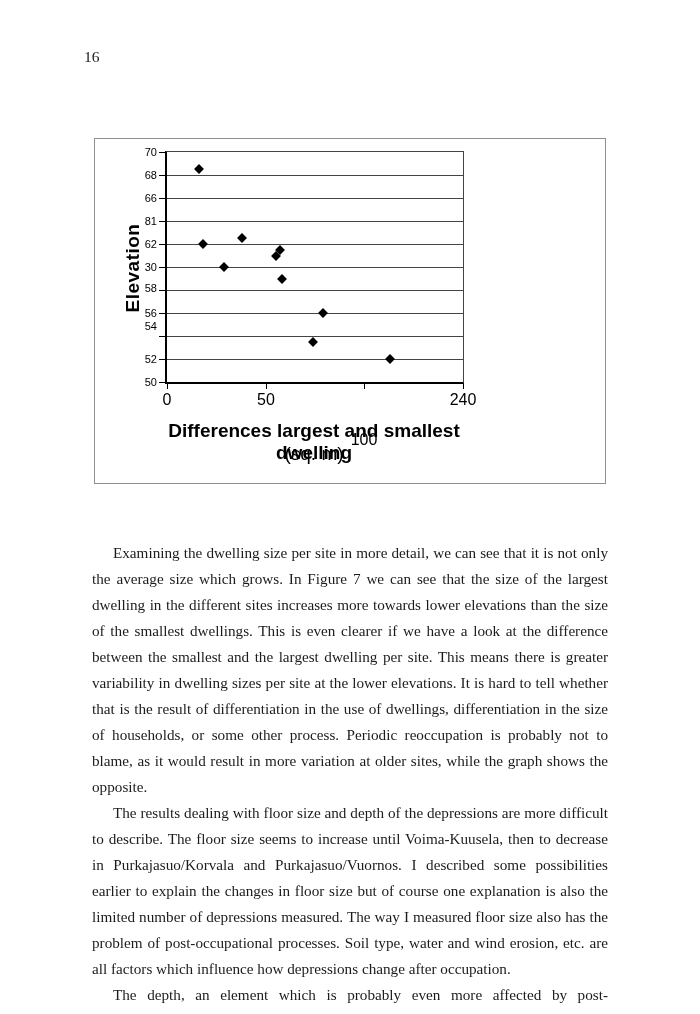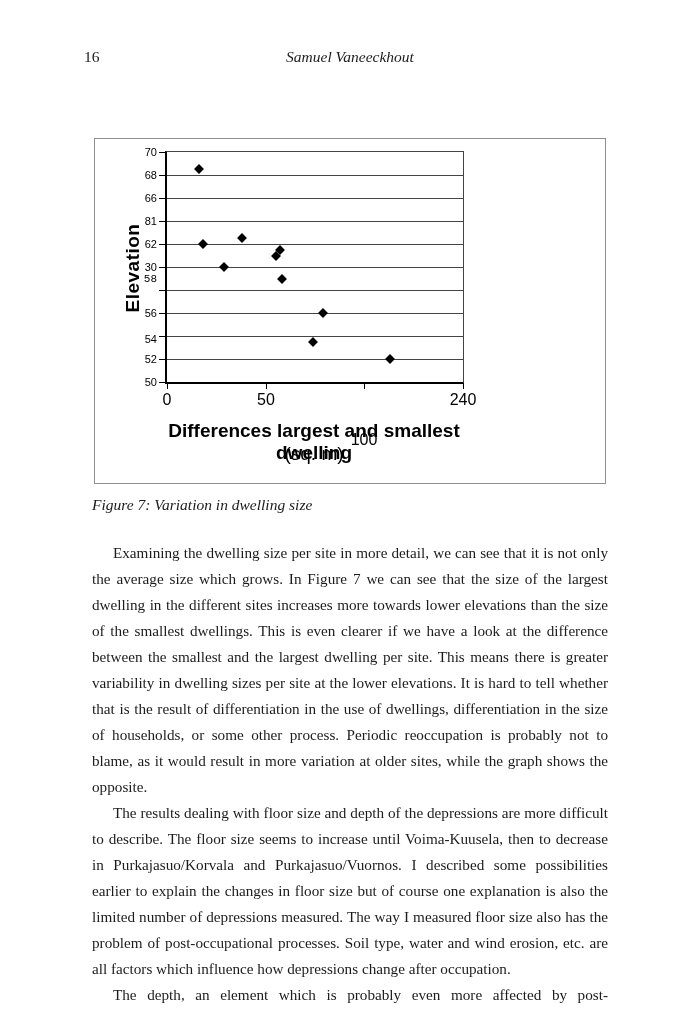--- a/index.html
+++ b/index.html
@@ -49,21 +49,20 @@
   .caption { position:absolute; left:92px; top:496px; font-style:italic; font-size:15.5px; }
   .body-text { position:absolute; left:92px; top:540px; width:516px; font-size:15.2px; line-height:26px; text-align:justify; }
   .body-text p { margin:0; text-indent:21px; }
 </style>
 </head>
 <body>
 
 <div id="page">
 
   <div class="pagenum">16</div>
-  <div class="running-head">Samuel Vaneeckhout</div>
 
   <div class="chart-frame">
     <div class="y-axis-title">Elevation</div>
 
     <div class="plot" id="plot">
         <div class="gridline" style="top: 207px;"></div>
         <div class="gridline" style="top: 184px;"></div>
         <div class="gridline" style="top: 161px;"></div>
         <div class="gridline" style="top: 138px;"></div>
         <div class="gridline" style="top: 115px;"></div>
@@ -80,25 +79,25 @@
         <div class="diamond" style="left: 114.5px; top: 126.5px; background: rgb(0, 0, 0);"></div>
         <div class="diamond" style="left: 146px; top: 189.8px; background: rgb(0, 0, 0);"></div>
         <div class="diamond" style="left: 155.9px; top: 161px; background: rgb(0, 0, 0);"></div>
         <div class="diamond" style="left: 223px; top: 207px; background: rgb(0, 0, 0);"></div>
       </div>
     <div id="axis-decor">
         <div class="y-tick-label" style="top: 233px;">50</div>
         <div class="y-tick-mark" style="top: 243px;"></div>
         <div class="y-tick-label" style="top: 210px;">52</div>
         <div class="y-tick-mark" style="top: 220px;"></div>
-        <div class="y-tick-label" style="top: 190px;">54</div>
+        <div class="y-tick-label" style="top: 177px;">54</div>
         <div class="y-tick-mark" style="top: 197px;"></div>
         <div class="y-tick-label" style="top: 164px;">56</div>
         <div class="y-tick-mark" style="top: 174px;"></div>
-        <div class="y-tick-label" style="top: 130px; font-family: Liberation Mono, monospace;">58</div>
+        <div class="y-tick-label" style="top: 139px;">58</div>
         <div class="y-tick-mark" style="top: 151px;"></div>
         <div class="y-tick-label" style="top: 118px;">30</div>
         <div class="y-tick-mark" style="top: 128px;"></div>
         <div class="y-tick-label" style="top: 95px;">62</div>
         <div class="y-tick-mark" style="top: 105px;"></div>
         <div class="y-tick-label" style="top: 72px;">81</div>
         <div class="y-tick-mark" style="top: 82px;"></div>
         <div class="y-tick-label" style="top: 49px;">66</div>
         <div class="y-tick-mark" style="top: 59px;"></div>
         <div class="y-tick-label" style="top: 26px;">68</div>
@@ -113,21 +112,20 @@
         <div class="x-tick-label" style="left: 244px; margin-top: 40px;">100</div>
         <div class="x-tick-mark" style="left: 368px;"></div>
         <div class="x-tick-label" style="left: 343px;">240</div>
       </div>
 
     <div class="x-axis-title-1">Differences largest and smallest dwelling</div>
     <div class="x-axis-title-2">(sq. m)</div>
 
   </div>
 
-  <div class="caption">Figure 7: Variation in dwelling size</div>
 
   <div class="body-text">
     <p>Examining the dwelling size per site in more detail, we can see that it is not only the average size which grows. In Figure 7 we can see that the size of the largest dwelling in the different sites increases more towards lower elevations than the size of the smallest dwellings. This is even clearer if we have a look at the difference between the smallest and the largest dwelling per site. This means there is greater variability in dwelling sizes per site at the lower elevations. It is hard to tell whether that is the result of differentiation in the use of dwellings, differentiation in the size of households, or some other process. Periodic reoccupation is probably not to blame, as it would result in more variation at older sites, while the graph shows the opposite.</p>
     <p>The results dealing with floor size and depth of the depressions are more difficult to describe. The floor size seems to increase until Voima-Kuusela, then to decrease in Purkajasuo/Korvala and Purkajasuo/Vuornos. I described some possibilities earlier to explain the changes in floor size but of course one explanation is also the limited number of depressions measured. The way I measured floor size also has the problem of post-occupational processes. Soil type, water and wind erosion, etc. are all factors which influence how depressions change after occupation.</p>
     <p>The depth, an element which is probably even more affected by post-occupational processes, increases towards Kuuselankangas but is then smaller again at Voima-Kuusela and increases again towards Purkajasuo/Vuornos. As to variation, we can not really make any clear conclusions. One way to figure out more about the soil</p>
   </div>
 
 </div>
 
 </body></html>

